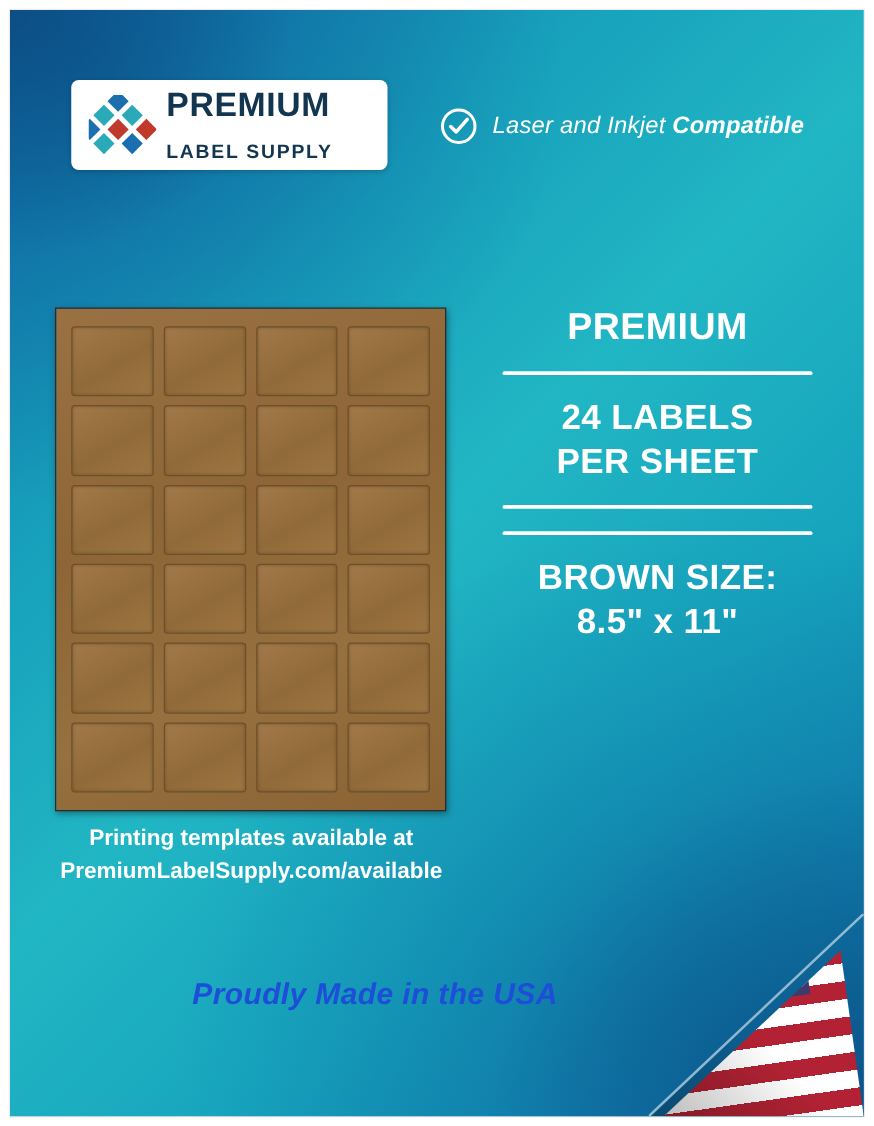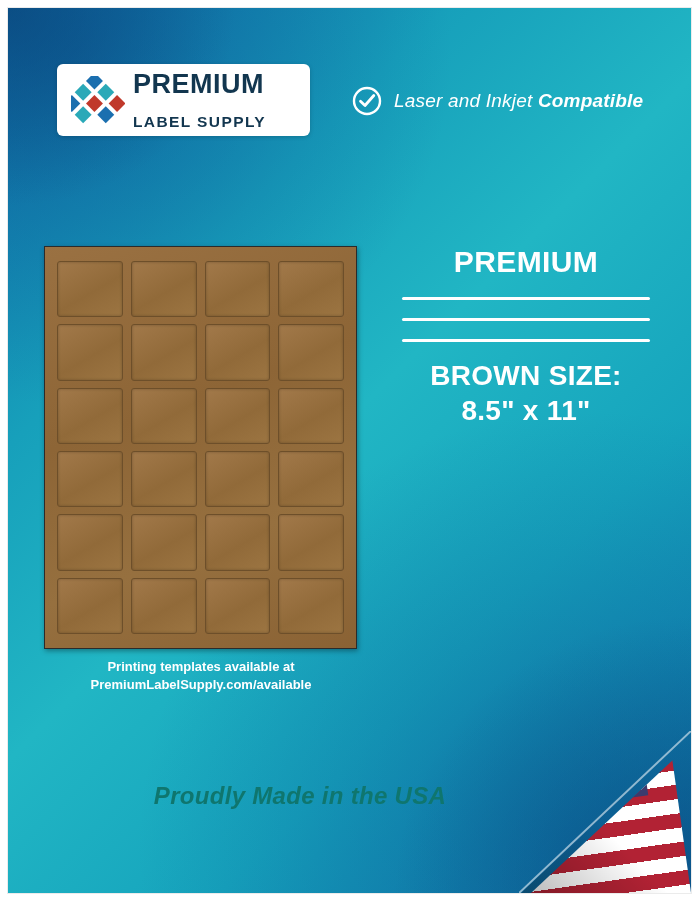--- a/index.html
+++ b/index.html
@@ -135,21 +135,21 @@
   }
 
   
   .templates {
     position: absolute;
     left: 30px;
     top: 658px;
     width: 342px;
     text-align: center;
     color: #ffffff;
-    font-size: 13px;
+    font-size: 18px;
     font-weight: bold;
     line-height: 1.42;
   }
 
   
   .info {
     position: absolute;
     left: 376px;
     top: 244px;
     width: 300px;
@@ -176,21 +176,21 @@
     letter-spacing: 0.3px;
   }
 
   
   .usa {
     position: absolute;
     left: 60px;
     top: 782px;
     width: 480px;
     text-align: center;
-    color: #0f766e;
+    color: #1d4ed8;
     font-size: 24px;
     font-style: italic;
     font-weight: bold;
     letter-spacing: 0.3px;
   }
 
   
   .flag-corner {
     position: absolute;
     right: 8px;
@@ -318,20 +318,24 @@
   <div class="templates">
     <div>Printing templates available at</div>
     <div>PremiumLabelSupply.com/available</div>
   </div>
 
   <div class="info">
     <div class="info-title">
       <div>PREMIUM</div>
     </div>
     <div class="rule"></div>
+    <div class="info-block">
+      <div>24 LABELS</div>
+      <div>PER SHEET</div>
+    </div>
     <div class="rule"></div>
     <div class="rule"></div>
     <div class="info-block">
       <div>BROWN SIZE:</div>
       <div>8.5" x 11"</div>
     </div>
   </div>
 
   <div class="usa">
     <span>Proudly Made in the </span><b>USA</b>

